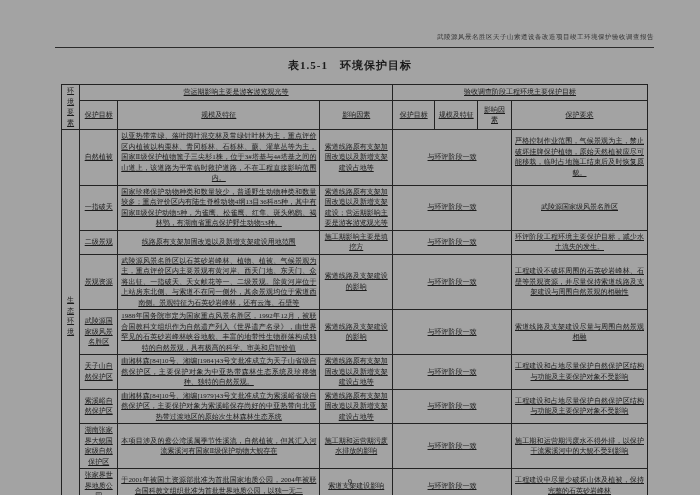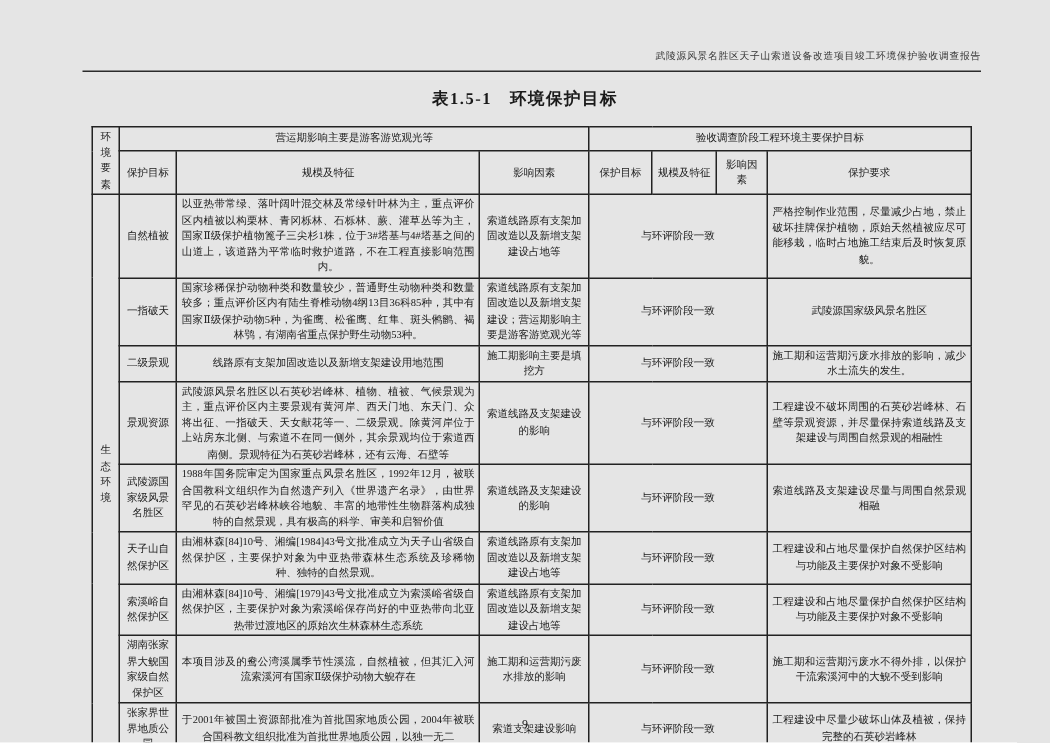--- a/index.html
+++ b/index.html
@@ -1,20 +1,20 @@
 <!DOCTYPE html>
 <html><head>
 <meta charset="utf-8">
 <style>
   html, body { margin: 0; padding: 0; background: #ffffff; }
   .page {
     position: relative;
     width: 700px;
     height: 495px;
-    background: #e5e5e5;
+    background: #a3a3a3;
     font-family: "Liberation Serif", "DejaVu Serif", serif;
     color: #1a1a1a;
     overflow: hidden;
   }
   .report-header {
     position: absolute;
     top: 33px;
     left: 55px;
     right: 46px;
     text-align: right;
@@ -49,20 +49,21 @@
     font-size: 7px;
   }
   .env-table th, .env-table td {
     border: 1px solid #222;
     padding: 1px 3px;
     text-align: center;
     vertical-align: middle;
     line-height: 1.5;
     font-weight: normal;
     word-break: break-all;
+    text-decoration: underline;
   }
   .env-table td.long {
     text-align: justify;
     text-align-last: center;
   }
   .pageno {
     position: absolute;
     bottom: 8px;
     left: 0;
     width: 100%;
@@ -107,35 +108,35 @@
         <th>保护要求</th>
       </tr>
     </thead>
     <tbody>
       <tr>
         <td rowspan="9">生态环境</td>
         <td>自然植被</td>
         <td class="long">以亚热带常绿、落叶阔叶混交林及常绿针叶林为主，重点评价区内植被以构栗林、青冈栎林、石栎林、蕨、灌草丛等为主，国家Ⅱ级保护植物篦子三尖杉1株，位于3#塔基与4#塔基之间的山道上，该道路为平常临时救护道路，不在工程直接影响范围内。</td>
         <td>索道线路原有支架加固改造以及新增支架建设占地等</td>
         <td colspan="3">与环评阶段一致</td>
-        <td class="long">严格控制作业范围，尽量减少占地，禁止破坏挂牌保护植物，原始天然植被应尽可能移栽，临时占地施工结束后及时恢复原貌。</td>
+        <td class="long">严格控制作业范围，气候景观为主，禁止破坏挂牌保护植物，原始天然植被应尽可能移栽，临时占地施工结束后及时恢复原貌。</td>
       </tr>
       <tr>
         <td>一指破天</td>
         <td class="long">国家珍稀保护动物种类和数量较少，普通野生动物种类和数量较多；重点评价区内有陆生脊椎动物4纲13目36科85种，其中有国家Ⅱ级保护动物5种，为雀鹰、松雀鹰、红隼、斑头鸺鹠、褐林鸮，有湖南省重点保护野生动物53种。</td>
         <td>索道线路原有支架加固改造以及新增支架建设；营运期影响主要是游客游览观光等</td>
         <td colspan="3">与环评阶段一致</td>
         <td class="long">武陵源国家级风景名胜区</td>
       </tr>
       <tr>
         <td>二级景观</td>
         <td class="long">线路原有支架加固改造以及新增支架建设用地范围</td>
         <td>施工期影响主要是填挖方</td>
         <td colspan="3">与环评阶段一致</td>
-        <td class="long">施工期和运营期污废水排放的影响，减少水土流失的发生。</td>
+        <td class="long">环评阶段工程环境主要保护目标，减少水土流失的发生。</td>
       </tr>
       <tr>
         <td>景观资源</td>
         <td class="long">武陵源风景名胜区以石英砂岩峰林、植物、植被、气候景观为主，重点评价区内主要景观有黄河岸、西天门地、东天门、众将出征、一指破天、天女献花等一、二级景观。除黄河岸位于上站房东北侧、与索道不在同一侧外，其余景观均位于索道西南侧。景观特征为石英砂岩峰林，还有云海、石壁等</td>
         <td>索道线路及支架建设的影响</td>
         <td colspan="3">与环评阶段一致</td>
         <td class="long">工程建设不破坏周围的石英砂岩峰林、石壁等景观资源，并尽量保持索道线路及支架建设与周围自然景观的相融性</td>
       </tr>
       <tr>
         <td>武陵源国家级风景名胜区</td>

